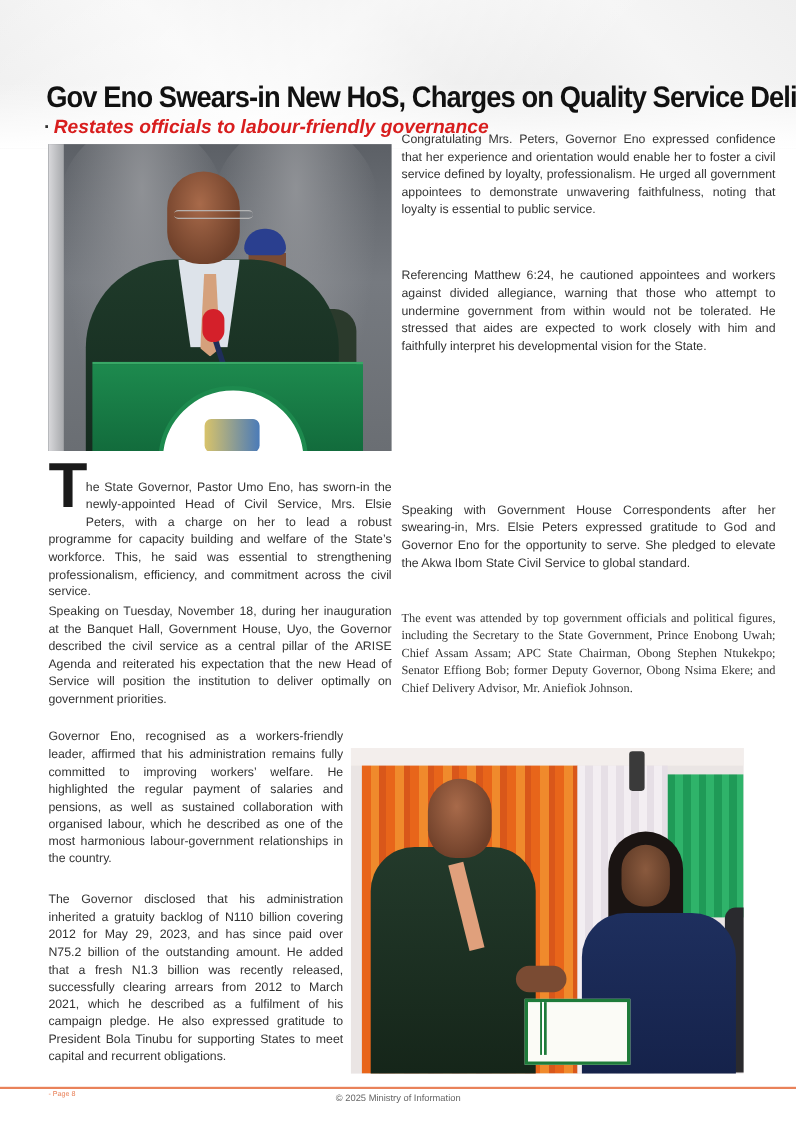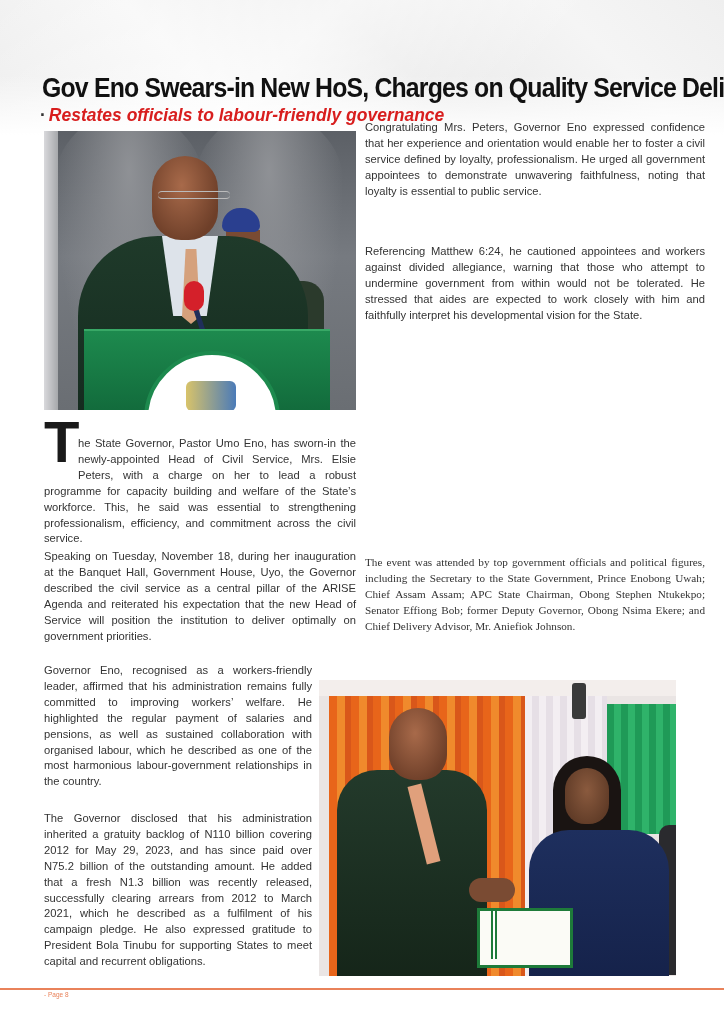--- a/index.html
+++ b/index.html
@@ -283,20 +283,21 @@
     <div class="glasses"></div>
     <div class="mic-stem"></div>
     <div class="mic"></div>
     <div class="podium"></div>
     <div class="podium-seal"></div>
     <div class="podium-seal-inner"></div>
   </div>
 
   <p class="para" style="left:365px; top:120px; width:340px;">Congratulating Mrs. Peters, Governor Eno expressed confidence that her experience and orientation would enable her to foster a civil service defined by loyalty, professionalism. He urged all government appointees to demonstrate unwavering faithfulness, noting that loyalty is essential to public service.</p>
   <p class="para" style="left:365px; top:244px; width:340px;">Referencing Matthew 6:24, he cautioned appointees and workers against divided allegiance, warning that those who attempt to undermine government from within would not be tolerated. He stressed that aides are expected to work closely with him and faithfully interpret his developmental vision for the State.</p>
+  <p class="para" style="left:365px; top:457px; width:340px;">Speaking with Government House Correspondents after her swearing-in, Mrs. Elsie Peters expressed gratitude to God and Governor Eno for the opportunity to serve. She pledged to elevate the Akwa Ibom State Civil Service to global standard.</p>
   <p class="para" style="left:365px; top:555px; width:340px;font-family:Liberation Serif, serif;">The event was attended by top government officials and political figures, including the Secretary to the State Government, Prince Enobong Uwah; Chief Assam Assam; APC State Chairman, Obong Stephen Ntukekpo; Senator Effiong Bob; former Deputy Governor, Obong Nsima Ekere; and Chief Delivery Advisor, Mr. Aniefiok Johnson.</p>
 
   <div class="dropcap">T</div>
   <p class="para" style="left:44px; top:436px; width:312px; text-indent:0;">
     <span style="float:left; width:34px; height:46px;"></span><span>he State Governor, Pastor Umo Eno, has sworn-in the newly-appointed Head of Civil Service, Mrs. Elsie Peters, with a charge on her to lead a robust programme for capacity building and welfare of the State’s workforce. This, he said was essential to strengthening professionalism, efficiency, and commitment across the civil service.</span>
   </p>
   <p class="para" style="left:44px; top:549px; width:312px;">Speaking on Tuesday, November 18, during her inauguration at the Banquet Hall, Government House, Uyo, the Governor described the civil service as a central pillar of the ARISE Agenda and reiterated his expectation that the new Head of Service will position the institution to deliver optimally on government priorities.</p>
   <p class="para" style="left:44px; top:663px; width:268px;">Governor Eno, recognised as a workers-friendly leader, affirmed that his administration remains fully committed to improving workers’ welfare. He highlighted the regular payment of salaries and pensions, as well as sustained collaboration with organised labour, which he described as one of the most harmonious labour-government relationships in the country.</p>
   <p class="para" style="left:44px; top:811px; width:268px;">The Governor disclosed that his administration inherited a gratuity backlog of N110 billion covering 2012 for May 29, 2023, and has since paid over N75.2 billion of the outstanding amount. He added that a fresh N1.3 billion was recently released, successfully clearing arrears from 2012 to March 2021, which he described as a fulfilment of his campaign pledge. He also expressed gratitude to President Bola Tinubu for supporting States to meet capital and recurrent obligations.</p>
 
@@ -313,14 +314,15 @@
     <div class="woman-hair"></div>
     <div class="woman-suit"></div>
     <div class="woman-face"></div>
     <div class="handshake"></div>
     <div class="folder"></div>
     <div class="folder-ribbon"></div>
   </div>
 
   <div class="footer-line"></div>
   <div class="footer-page">- Page 8</div>
+  <div class="footer-copy">© 2025 Ministry of Information</div>
 
 </div>
 
 </body></html>

